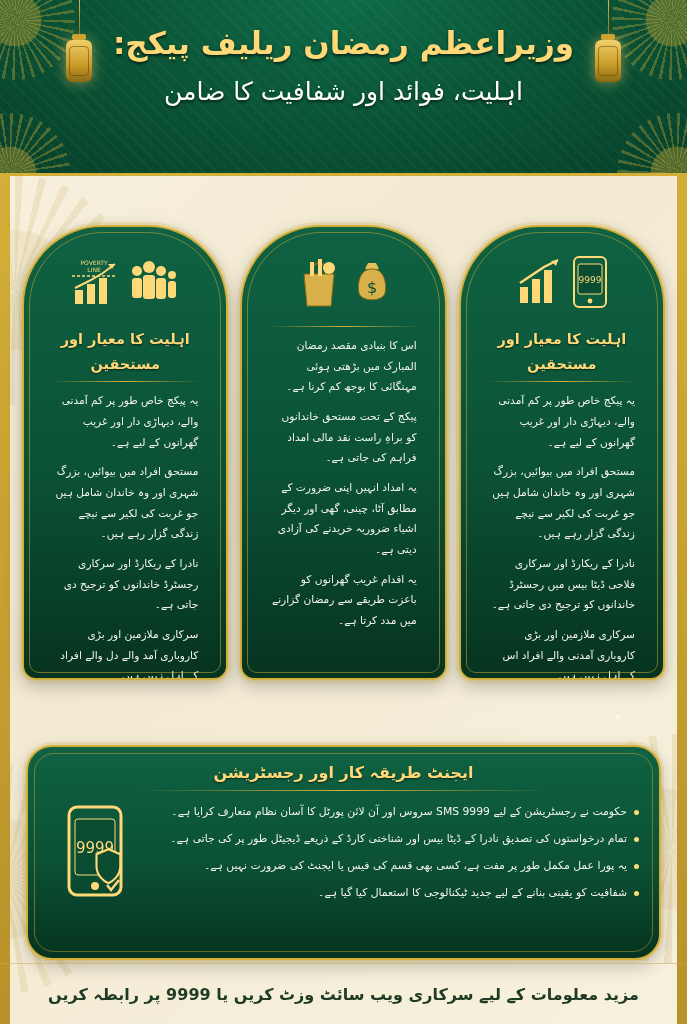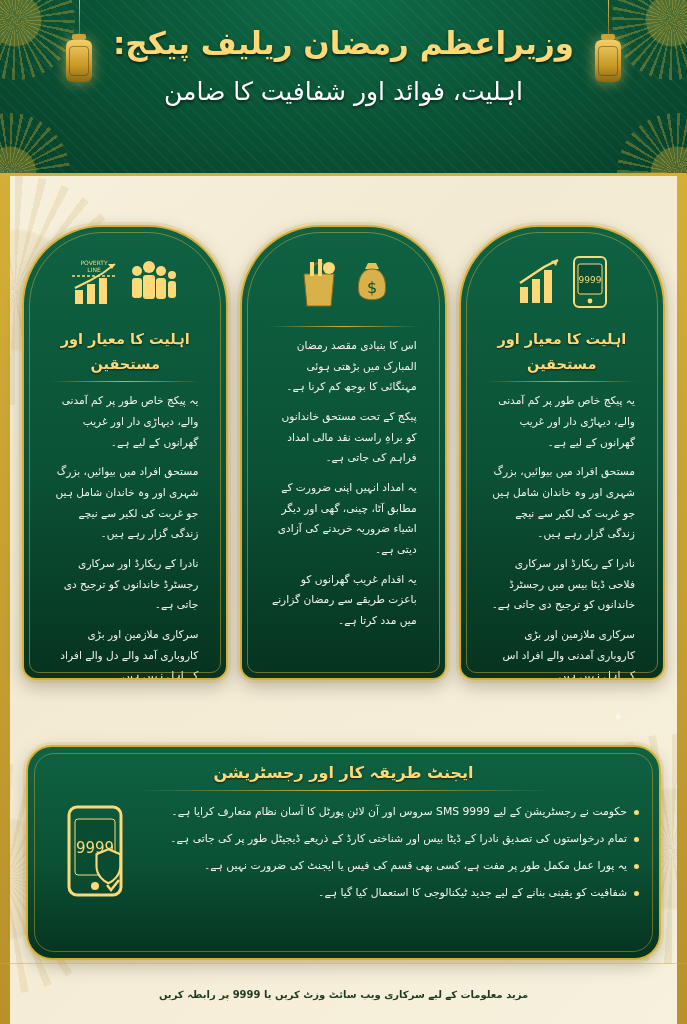--- a/index.html
+++ b/index.html
@@ -167,21 +167,21 @@
     flex:0 0 110px;display:flex;align-items:center;justify-content:center;
   }
 
   
   .footer{
     position:absolute;left:0;right:0;bottom:0;height:60px;
     display:flex;align-items:center;justify-content:center;
     border-top:1px solid rgba(198,168,90,.5);
   }
   .footer-text{
-    color:#1f3b24;font-size:10px;font-weight:bold;direction:rtl;text-align:center;
+    color:#1f3b24;font-size:16px;font-weight:bold;direction:rtl;text-align:center;
   }
   .side-bar{
     position:absolute;top:173px;bottom:0;width:10px;
     background:linear-gradient(180deg,#d4af37,#b8912a);
   }
   .side-bar.l{left:0;}
   .side-bar.r{right:0;}
 </style>
 </head>
 <body>

